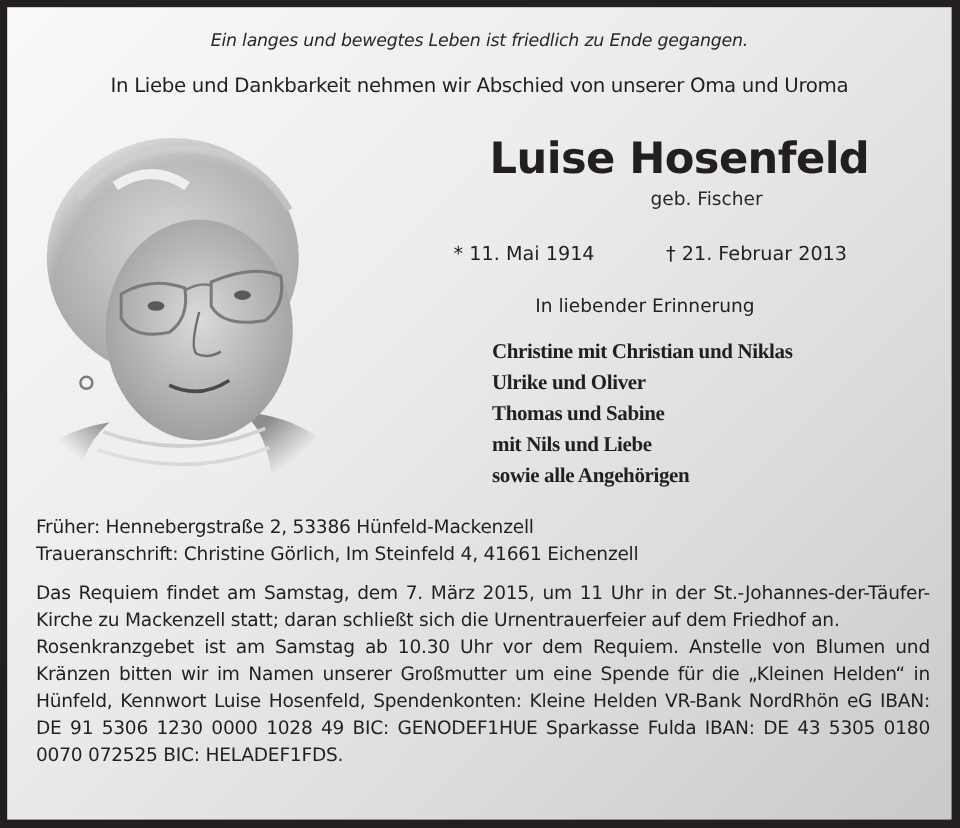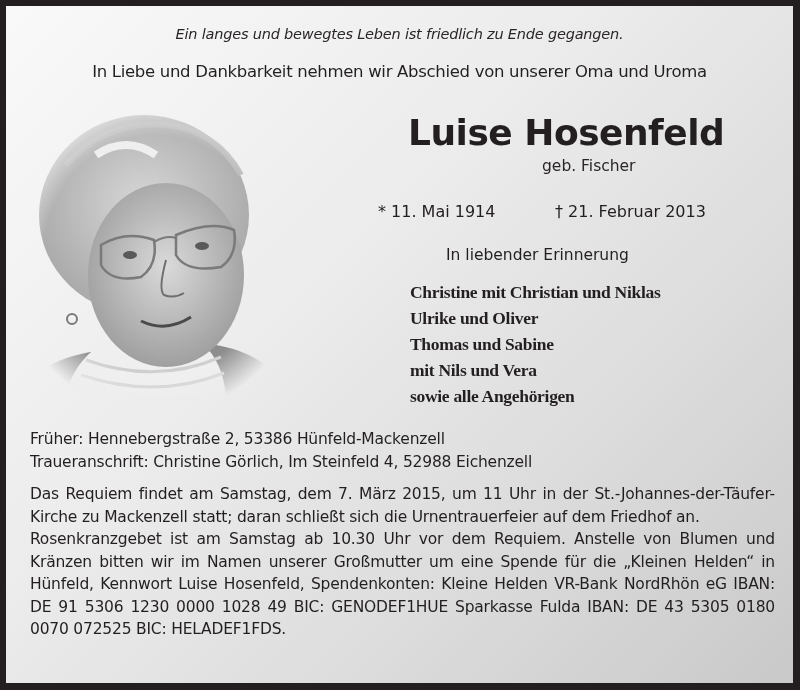--- a/index.html
+++ b/index.html
@@ -115,27 +115,27 @@
   <div class="abs maiden">geb. Fischer</div>
   <div class="abs born">* 11. Mai 1914</div>
   <div class="abs died">† 21. Februar 2013</div>
 
   <div class="abs memory">In liebender Erinnerung</div>
 
   <ul class="mourners">
     <li>Christine mit Christian und Niklas</li>
     <li>Ulrike und Oliver</li>
     <li>Thomas und Sabine</li>
-    <li>mit Nils und Vera</li>
+    <li>mit Nils und Liebe</li>
     <li>sowie alle Angehörigen</li>
   </ul>
 
   <div class="address">
     <div>Früher: Hennebergstraße 2, 53386 Hünfeld-Mackenzell</div>
-    <div>Traueranschrift: Christine Görlich, Im Steinfeld 4, 52988 Eichenzell</div>
+    <div>Traueranschrift: Christine Görlich, Im Steinfeld 4, 41661 Eichenzell</div>
   </div>
 
   <div class="body-text">
     <p>Das Requiem findet am Samstag, dem 7. März 2015, um 11 Uhr in der St.-Johannes-der-Täufer-Kirche zu Mackenzell statt; daran schließt sich die Urnentrauerfeier auf dem Friedhof an.</p>
     <p>Rosenkranzgebet ist am Samstag ab 10.30 Uhr vor dem Requiem. Anstelle von Blumen und Kränzen bitten wir im Namen unserer Großmutter um eine Spende für die „Kleinen Helden“ in Hünfeld, Kennwort Luise Hosenfeld, Spendenkonten: Kleine Helden VR-Bank NordRhön eG IBAN: DE 91 5306 1230 0000 1028 49 BIC: GENODEF1HUE Sparkasse Fulda IBAN: DE 43 5305 0180 0070 072525 BIC: HELADEF1FDS.</p>
   </div>
 
 </div>
 
 </body></html>

